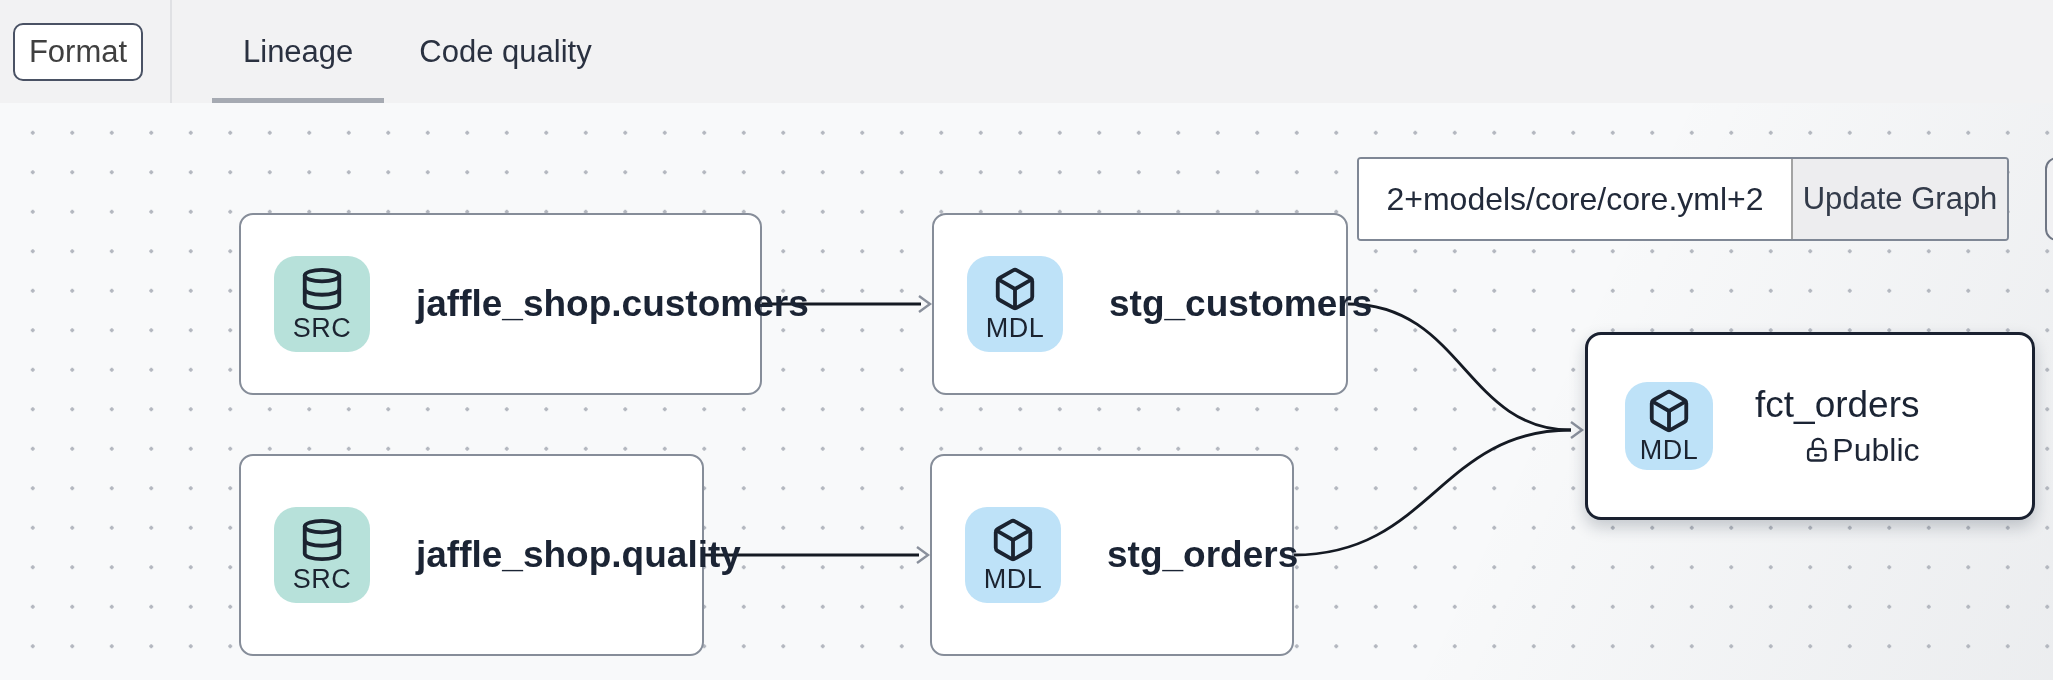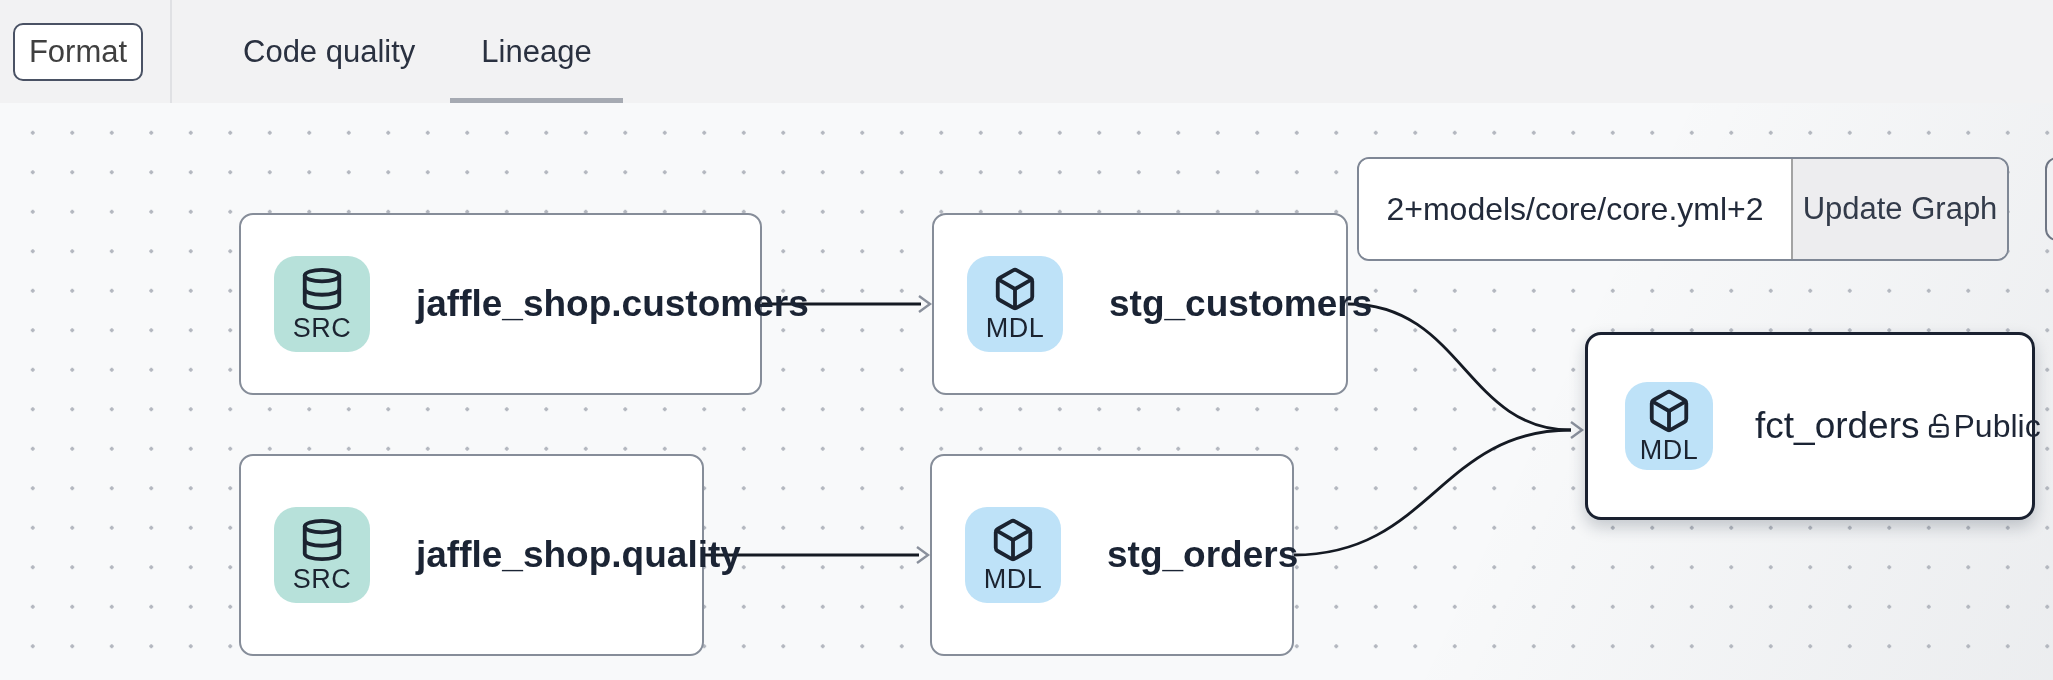--- a/index.html
+++ b/index.html
@@ -55,35 +55,35 @@
   }
   .badge svg{width:46px;height:46px;stroke:#1b2330;fill:none;stroke-width:2;
     stroke-linecap:round;stroke-linejoin:round;}
   .badge .badge-label{font-size:27px;line-height:30px;margin-top:1px;letter-spacing:.5px;}
   .badge.src{background:#b7e1da;}
   .badge.mdl{background:#bee2f8;}
   .node .node-label{margin-left:46px;font-size:37px;color:#1b2434;white-space:nowrap;font-weight:bold;}
   .node.selected{border:3.5px solid #1a2130;border-radius:16px;
     box-shadow:0 7px 16px rgba(25,35,55,.22);}
   .node.selected .badge{width:88px;height:88px;margin-left:37px;}
-  .node-text-col{margin-left:42px;display:flex;flex-direction:row;gap:6px;}
+  .node-text-col{margin-left:42px;display:flex;flex-direction:column;gap:6px;align-items:flex-end;}
   .node-title{font-size:37px;color:#1b2434;white-space:nowrap;}
   .node-meta{display:flex;align-items:center;gap:0;font-size:32px;color:#1e2636;}
   .node-meta svg{width:28px;height:28px;stroke:#1e2636;fill:none;stroke-width:2;
     stroke-linecap:round;stroke-linejoin:round;}
   
   #node-customers{left:239px;top:110px;width:523px;height:182px;}
   #node-stg-customers{left:932px;top:110px;width:416px;height:182px;}
   #node-orders{left:239px;top:351px;width:465px;height:202px;}
   #node-stg-orders{left:930px;top:351px;width:364px;height:202px;}
   #node-fct-orders{left:1585px;top:229px;width:450px;height:188px;}
   
   .selector-group{
-    position:absolute;left:1357px;top:54px;width:652px;height:104px;
-    border:2px solid #7f8795;border-radius:12px;box-sizing:border-box;
+    position:absolute;left:1357px;top:54px;width:652px;height:84px;
+    border:2px solid #7f8795;border-radius:4px;box-sizing:border-box;
     display:flex;overflow:hidden;background:#ffffff;
   }
   .selector-input{
     flex:0 0 419px;height:100%;border:none;outline:none;background:#ffffff;
     font-family:"Liberation Sans","DejaVu Sans",sans-serif;
     font-size:32px;color:#222a3a;text-align:center;padding:0 6px;box-sizing:border-box;
   }
   .update-btn{
     flex:1 1 auto;border:none;border-left:2px solid #a3a3a3;background:#ededef;
     font-family:"Liberation Sans","DejaVu Sans",sans-serif;
@@ -94,26 +94,26 @@
     border:2.5px solid #6f7684;border-radius:12px;background:#f1f1f3;box-sizing:border-box;
   }
 </style>
 </head>
 <body>
 
 <div class="topbar">
   <button class="format-btn">Format</button>
   <div class="topbar-divider"></div>
   <div class="tabs">
-    <div class="tab">
-      <span>Code quality</span>
-    </div>
     <div class="tab active">
       <span>Lineage</span>
       <span class="tab-underline"></span>
+    </div>
+    <div class="tab">
+      <span>Code quality</span>
     </div>
   </div>
 </div>
 
 <div class="canvas">
 
   <svg class="edges" viewBox="0 0 2053 577">
     <g stroke="#151a23" stroke-width="2.8" fill="none">
       <path d="M762,201 L921,201"></path>
       <path d="M704,452 L919,452"></path>

